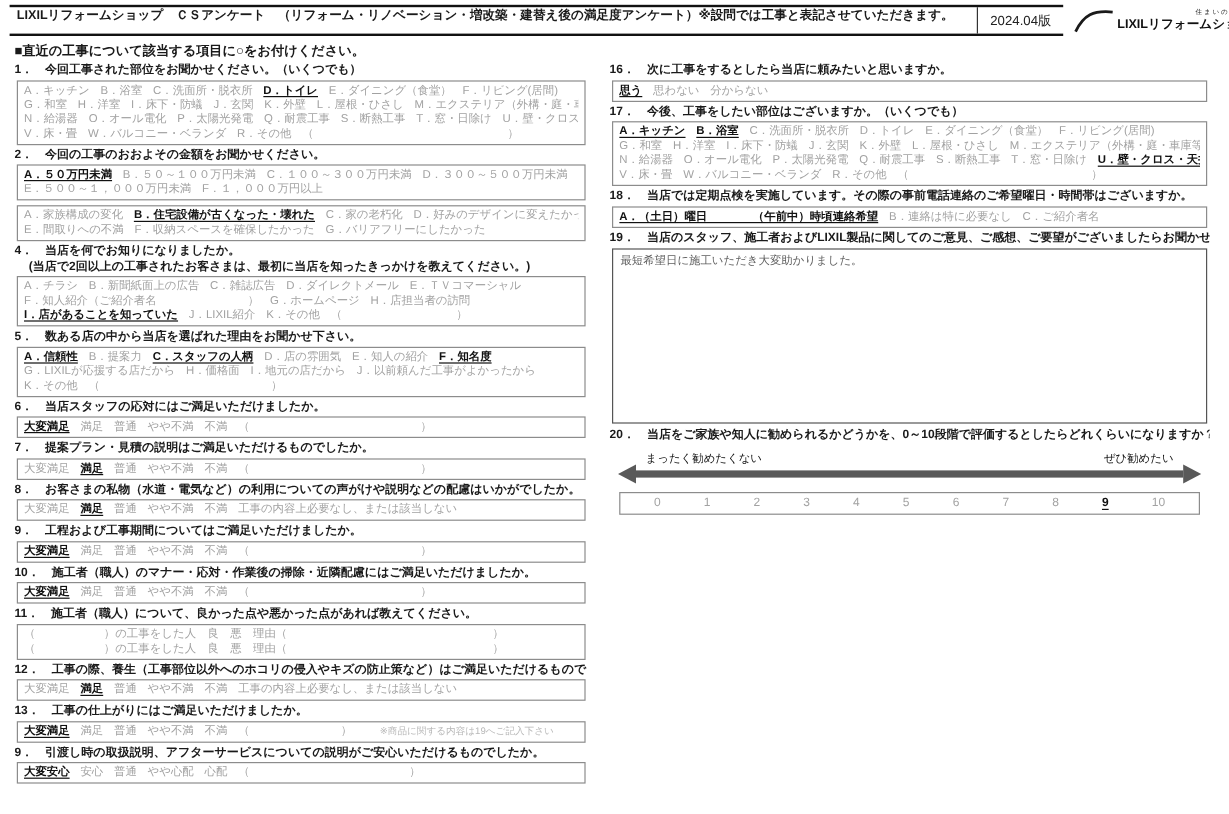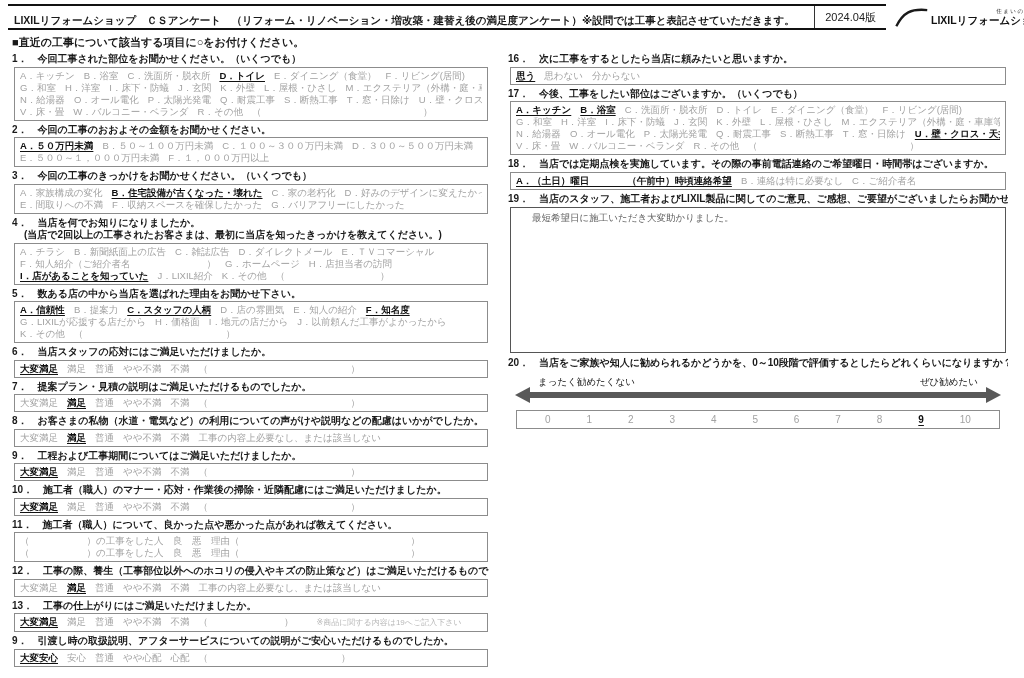--- a/index.html
+++ b/index.html
@@ -5,21 +5,21 @@
   html,body{margin:0;padding:0;}
   body{
     width:1024px;height:678px;background:#ffffff;overflow:hidden;
     font-family:"Liberation Sans","DejaVu Sans",sans-serif;
     color:#1a1a1a;
   }
   
   .header{display:flex;align-items:stretch;padding:4px 8px 0 8px;height:26px;}
   .header-bar{
     flex:0 0 878px;border-top:2px solid #111;border-bottom:2px solid #111;
-    display:flex;align-items:flex-end;justify-content:space-between;
+    display:flex;align-items:flex-start;justify-content:space-between;
   }
   .header-title{font-size:10.5px;font-weight:bold;padding-left:6px;white-space:nowrap;letter-spacing:0;}
   .version-box{
     border-left:1.5px solid #333;font-size:11px;color:#222;
     align-self:stretch;display:flex;align-items:center;padding:0 10px;white-space:nowrap;
   }
   .logo{display:flex;align-items:center;margin-left:8px;gap:3px;}
   .logo svg{display:block;}
   .logo-textwrap{display:flex;flex-direction:column;align-items:flex-end;line-height:1;}
   .logo-tagline{font-size:5.5px;letter-spacing:1.5px;color:#222;margin-bottom:1px;}
@@ -40,21 +40,21 @@
   }
   .opt-line{line-height:12px;font-size:9.5px;white-space:nowrap;overflow:hidden;}
   .opt{color:#a2a2a2;margin-right:9px;}
   .opt.sel{
     color:#111;font-weight:bold;
     text-decoration:underline;text-decoration-thickness:1px;text-underline-offset:2px;
   }
   .opt.note{font-size:8px;color:#b8b8b8;margin-left:14px;}
   
   .comment-box{
-    border:1px solid #555;height:138px;margin:2px 2px 3px 2px;padding:3px 21px;
+    border:1px solid #555;height:138px;margin:2px 2px 3px 2px;padding:3px 6px;
     font-size:9.5px;color:#5f5f5f;line-height:13px;
   }
   
   .scale-wrap{padding:6px 4px 0 4px;}
   .scale-labels{display:flex;justify-content:space-between;padding:0 26px;margin-bottom:3px;}
   .scale-labels span{font-size:9.5px;font-weight:normal;color:#111;}
   .scale-arrow{position:relative;height:6px;background:#595959;margin:0 18px 12px 18px;}
   .scale-arrow::before{
     content:"";position:absolute;left:-15px;top:-5px;width:0;height:0;
     border-top:8px solid transparent;border-bottom:8px solid transparent;border-right:15px solid #595959;
@@ -108,21 +108,20 @@
         </div>
       </div>
       <div class="question">
         <div class="q-title">2．　今回の工事のおおよその金額をお聞かせください。</div>
         <div class="q-box">
           <div class="opt-line"><span class="opt sel">A．５０万円未満</span><span class="opt">B．５０～１００万円未満</span><span class="opt">C．１００～３００万円未満</span><span class="opt">D．３００～５００万円未満</span></div>
           <div class="opt-line"><span class="opt">E．５００～１，０００万円未満</span><span class="opt">F．１，０００万円以上</span></div>
         </div>
       </div>
       <div class="question">
-        <div class="q-title">3．　今回の工事のきっかけをお聞かせください。（いくつでも）</div>
         <div class="q-box">
           <div class="opt-line"><span class="opt">A．家族構成の変化</span><span class="opt sel">B．住宅設備が古くなった・壊れた</span><span class="opt">C．家の老朽化</span><span class="opt">D．好みのデザインに変えたかった</span></div>
           <div class="opt-line"><span class="opt">E．間取りへの不満</span><span class="opt">F．収納スペースを確保したかった</span><span class="opt">G．バリアフリーにしたかった</span></div>
         </div>
       </div>
       <div class="question">
         <div class="q-title">4．　当店を何でお知りになりましたか。</div>
         <div class="q-title2">(当店で2回以上の工事されたお客さまは、最初に当店を知ったきっかけを教えてください。)</div>
         <div class="q-box">
           <div class="opt-line"><span class="opt">A．チラシ</span><span class="opt">B．新聞紙面上の広告</span><span class="opt">C．雑誌広告</span><span class="opt">D．ダイレクトメール</span><span class="opt">E．ＴＶコマーシャル</span></div>

